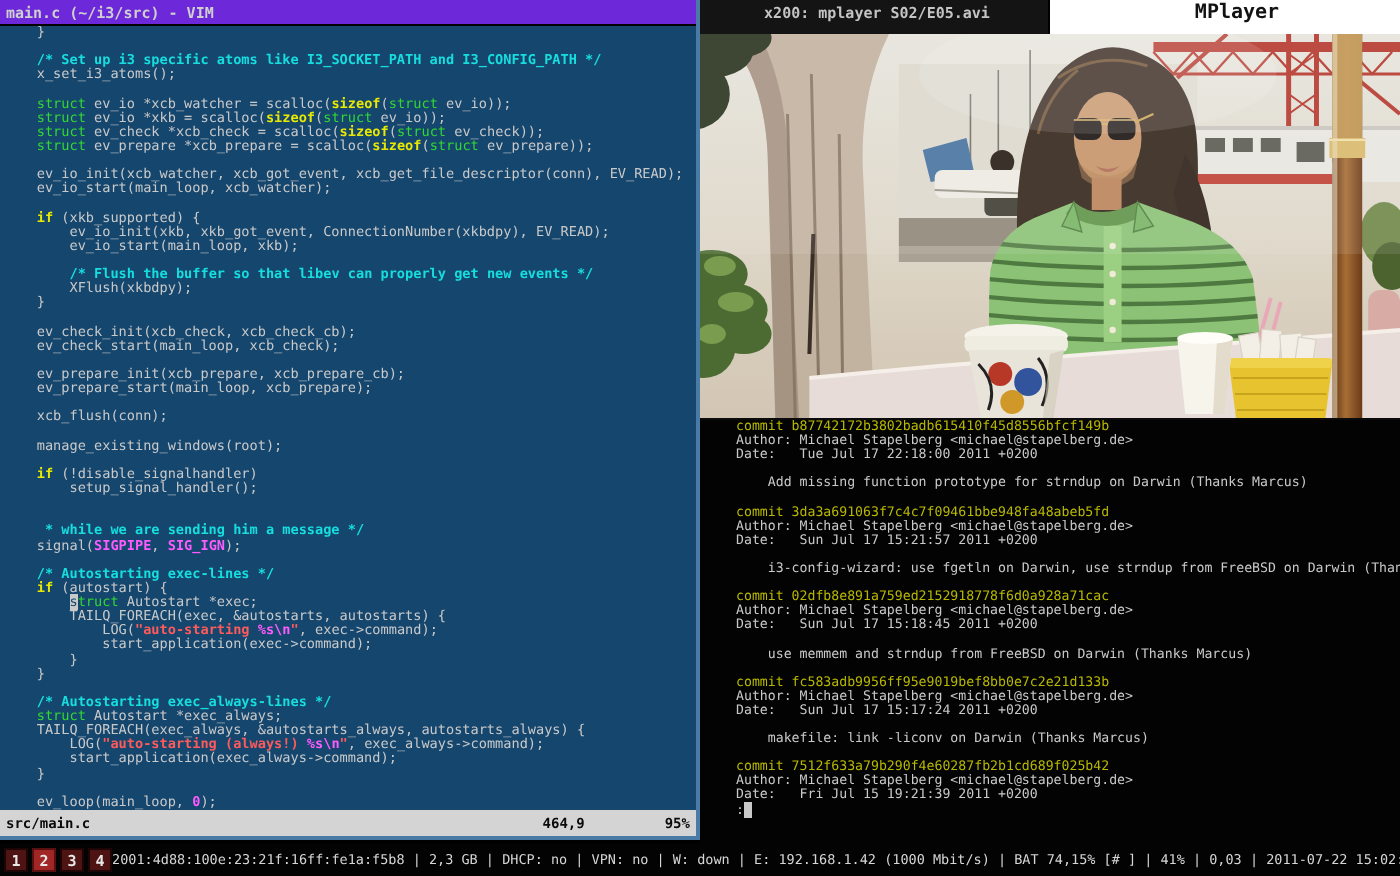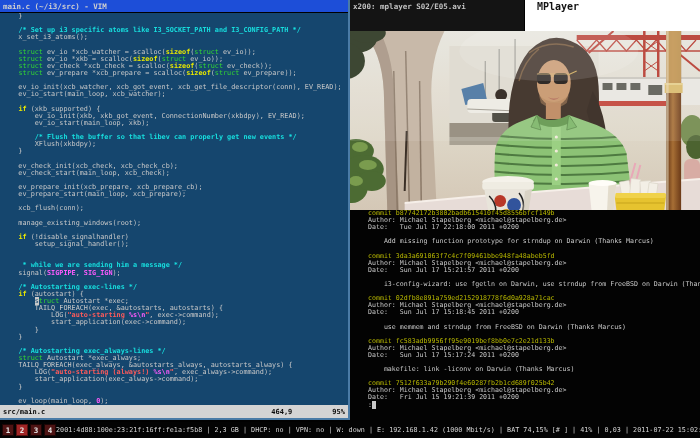--- a/index.html
+++ b/index.html
@@ -1,41 +1,41 @@
 <!DOCTYPE html>
 <html><head>
 <meta charset="utf-8">
 <style>
   html,body{margin:0;padding:0;background:#000;}
   *{box-sizing:border-box;}
   .screen{position:relative;width:700px;height:438px;background:#010101;overflow:hidden;
           font-family:"DejaVu Sans Mono",monospace;}
   
-  .titlebar{height:13px;background:#1d4ed8;color:#cfcfcf;font-size:7.5px;font-weight:bold;
+  .titlebar{height:13px;background:#6d28d9;color:#cfcfcf;font-size:7.5px;font-weight:bold;
             line-height:13px;padding-left:3px;white-space:pre;overflow:hidden;border-bottom:1px solid #000;}
   
   .pane-vim{position:absolute;left:0;top:0;width:350px;height:420px;background:#15466e;
             border-right:2px solid #4a7ba6;border-bottom:2px solid #4a7ba6;}
   .vim-code{height:392px;overflow:hidden;padding-left:2px;}
   .tline{white-space:pre;height:7.127px;line-height:7.127px;font-size:6.8px;color:#c9c9c9;}
   .gl{height:7.1px;line-height:7.1px;font-size:6.6px;}
   .sg-n{color:#c9c9c9;}
   .sg-c{color:#17dede;font-weight:bold;}
   .sg-k{color:#e8e800;font-weight:bold;}
   .sg-t{color:#33d633;font-weight:normal;}
   .sg-s{color:#ff5b5b;font-weight:bold;}
   .sg-m{color:#ff5bff;font-weight:bold;}
   .sg-y{color:#b8b800;}
   .sg-cur{background:#c9c9c9;color:#15466e;}
   .vim-statusline{height:13px;background:#d4d4d4;color:#0a0a0a;font-size:7px;font-weight:bold;
                   display:flex;align-items:center;padding:0 3px;}
   .vim-statusline .pos{margin-left:auto;margin-right:40px;}
   
   .pane-mplayer{position:absolute;left:350px;top:0;width:350px;height:210px;background:#000;}
-  .mp-tabs{display:flex;height:31px;}
+  .mp-tabs{display:flex;height:17px;text-align:center;}
   .mp-tab-active{width:175px;background:#141414;color:#c4c4c4;font-size:7.5px;font-weight:bold;
                  line-height:13px;padding-left:3px;white-space:pre;overflow:hidden;border-right:1px solid #000;}
   .mp-tab-inactive{width:175px;background:#ffffff;color:#121212;font-size:10px;font-weight:bold;
                  line-height:13px;padding-left:12px;white-space:pre;overflow:hidden;}
   
   .pane-git{position:absolute;left:350px;top:210px;width:350px;height:212px;background:#030303;}
   .git-log{height:199px;overflow:hidden;padding-left:18px;color:#cfcfcf;}
   
   .i3bar{position:absolute;left:0;top:422px;width:700px;height:16px;background:#030303;
          display:flex;align-items:center;}

